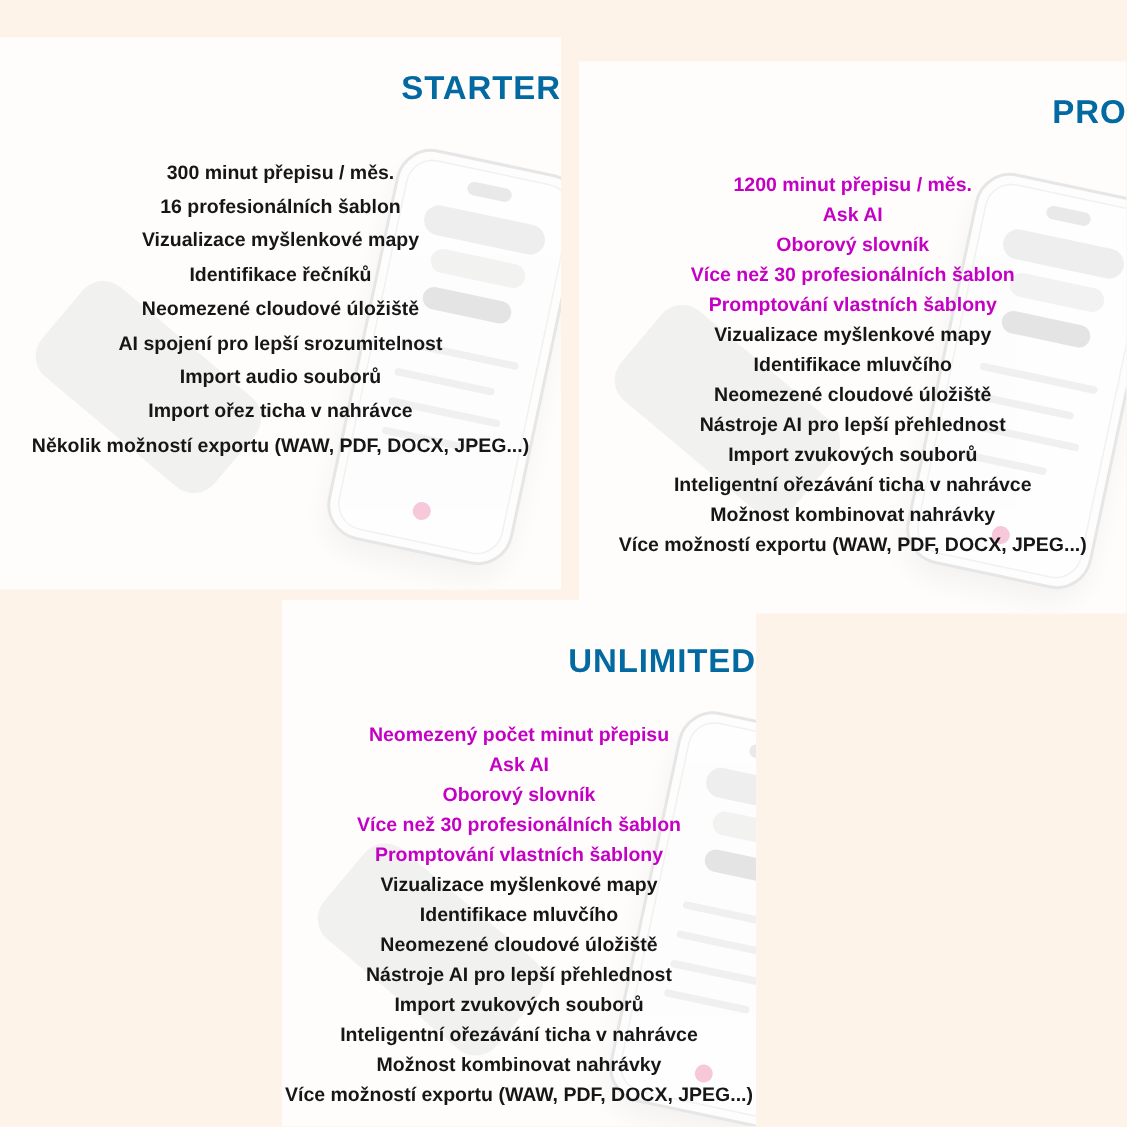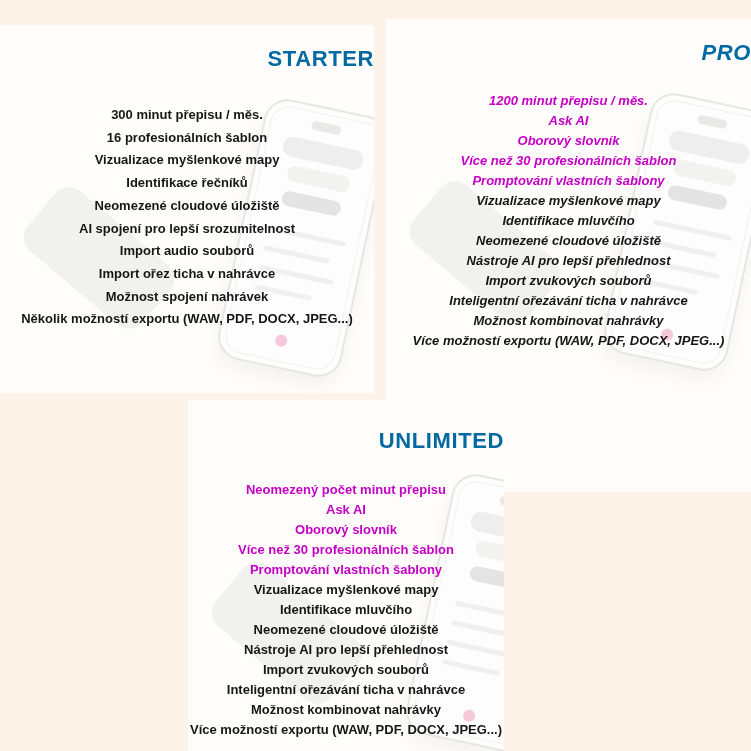--- a/index.html
+++ b/index.html
@@ -9,21 +9,21 @@
     overflow:hidden;
     background:var(--bg, #fdf3e9);
     font-family:"Liberation Sans", sans-serif;
   }
   .card {
     position:absolute;
     background:var(--card, #fffdfb);
     overflow:hidden;
   }
   #card-starter   { left:0;     top:25px;  width:374px; height:368px; }
-  #card-pro       { left:386px; top:19px;  width:365px; height:473px;font-style:italic; }
+  #card-pro       { left:386px; top:41px;  width:365px; height:368px; }
   #card-unlimited { left:188px; top:400px; width:316px; height:351px; }
 
   .plan-title {
     position:relative; z-index:2;
     margin:21px 0 0 0;
     text-align:right;
     font-size:22px; line-height:26px;
     font-weight:700; color:#0369a1;
     letter-spacing:0.6px;
   }
@@ -107,21 +107,20 @@
   <h2 class="plan-title">STARTER</h2>
   <ul class="feature-list">
       <li>300 minut přepisu / měs.</li>
       <li>16 profesionálních šablon</li>
       <li>Vizualizace myšlenkové mapy</li>
       <li>Identifikace řečníků</li>
       <li>Neomezené cloudové úložiště</li>
       <li>AI spojení pro lepší srozumitelnost</li>
       <li>Import audio souborů</li>
       <li>Import ořez ticha v nahrávce</li>
-      <li>Možnost spojení nahrávek</li>
       <li>Několik možností exportu (WAW, PDF, DOCX, JPEG...)</li>
     </ul>
 </div>
 
 <div class="card" id="card-pro">
   <div class="phone-art">
     <div class="phone-back"></div>
     <div class="phone">
       <div class="phone-screen">
         <div class="dynamic-island"></div>

